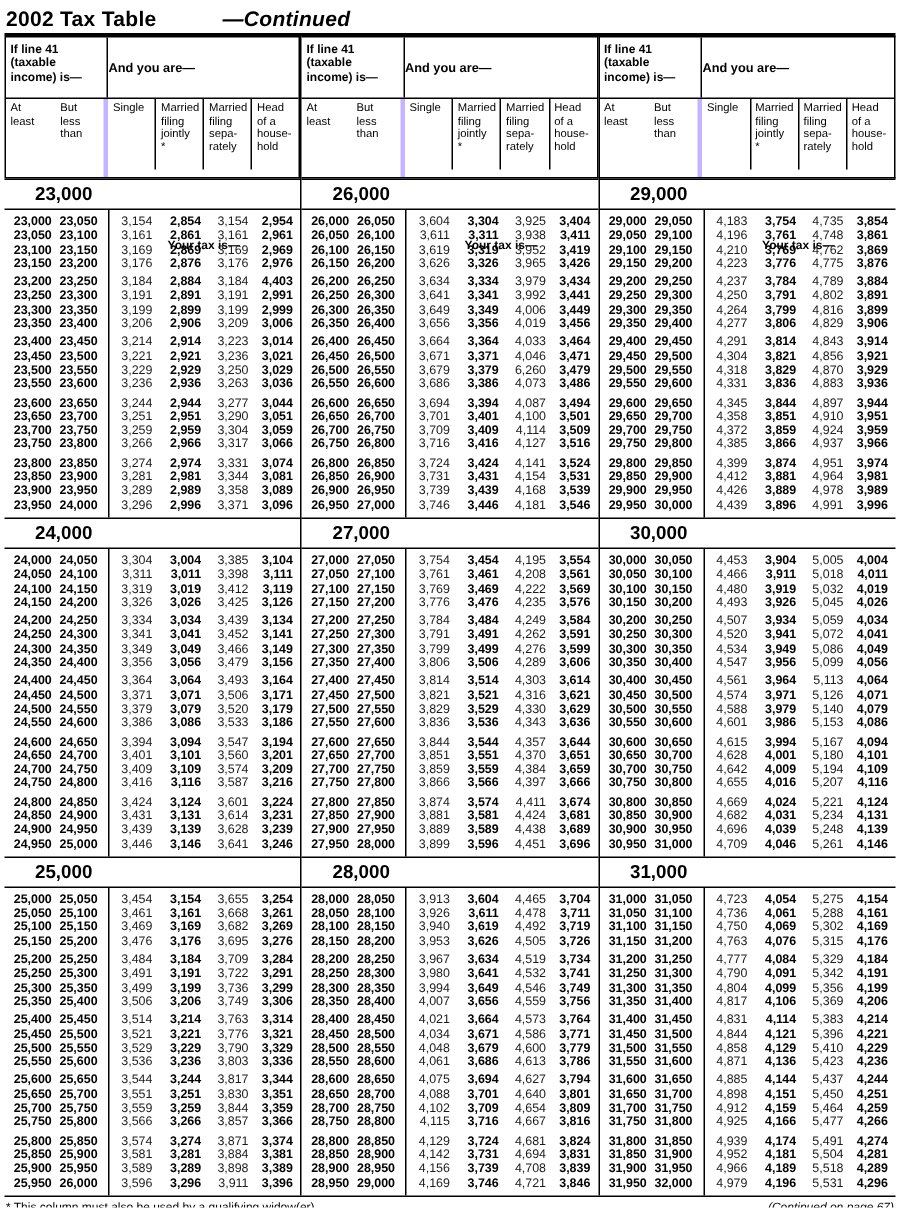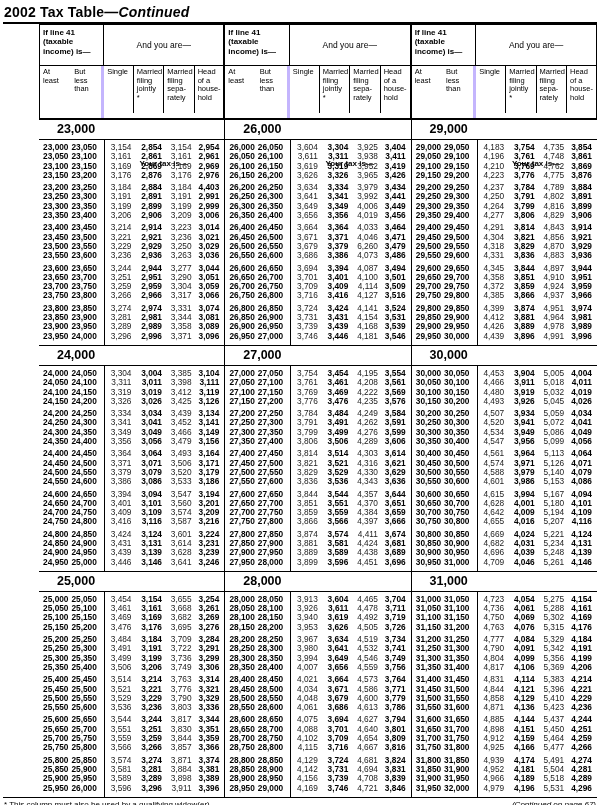--- a/index.html
+++ b/index.html
@@ -1,29 +1,29 @@
 <!DOCTYPE html>
 <html><head>
 <meta charset="utf-8">
 <style>
   html,body{margin:0;padding:0;background:#fff;}
   body{width:600px;height:805px;font-family:"Liberation Sans",sans-serif;color:#000;overflow:hidden;}
   .page{padding:2px 3px 0 3px;}
   .title{font-size:14px;font-weight:bold;padding:2px 0 2px 1px;border-bottom:2px solid #000;letter-spacing:.2px;}
-  .title .cont{font-style:italic;}
-  .cols{display:flex;align-items:stretch;margin-left:36px;}
+  .title .cont{font-style:italic;margin-left:44px;}
+  .cols{display:flex;align-items:stretch;}
   .col{flex:1;min-width:0;}
   .col + .col{border-left:1px solid #000;}
   
   .col-header{border-top:1px solid #000;border-bottom:1px solid #000;border-right:1px solid #000;}
   .col:first-child .col-header{border-left:1px solid #000;}
   .col:last-child .col-header{border-right:1px solid #000;}
   .h-top{display:flex;height:40px;border-bottom:1px solid #000;}
   .h-income{width:35%;border-right:1px solid #000;font-weight:bold;font-size:8px;line-height:1.18;white-space:pre-line;padding:3px 1px 0 3px;box-sizing:border-box;}
-  .h-you{flex:1;font-weight:normal;font-size:8.5px;text-align:center;padding-top:15px;}
+  .h-you{flex:1;font-weight:bold;font-size:8.5px;text-align:left;padding-top:15px;}
   .h-bottom{display:flex;height:52px;}
   .hc{white-space:pre-line;font-size:7.5px;line-height:1.15;padding:2px 1px 10px 3px;box-sizing:border-box;}
   .hc-at{width:17%;}
   .hc-but{width:18%;border-right:3px solid #c4b5fd;}
   .tax-wrap{flex:1;display:flex;flex-direction:column;min-width:0;gap:46px;}
   .tax-cells{display:flex;flex:1;}
   .tax-cells .hc{flex:1;border-right:1px solid #000;}
   .tax-cells .hc:last-child{border-right:none;}
   .your-tax{font-weight:bold;font-size:8px;text-align:center;padding:0 0 2px 0;}
   

